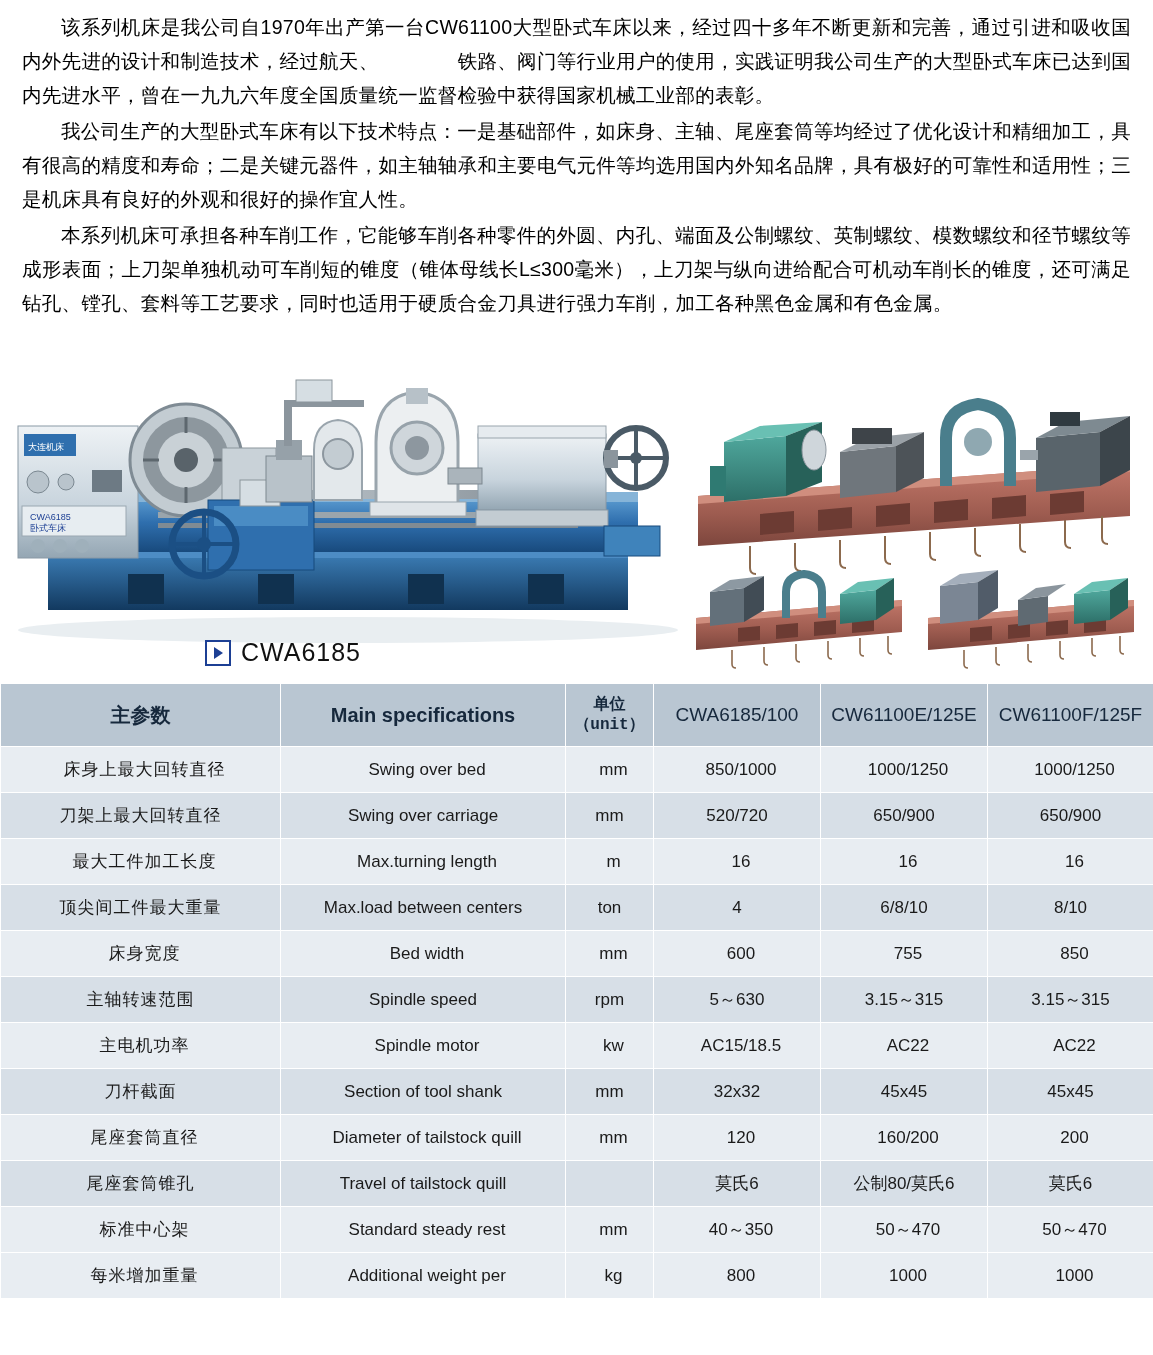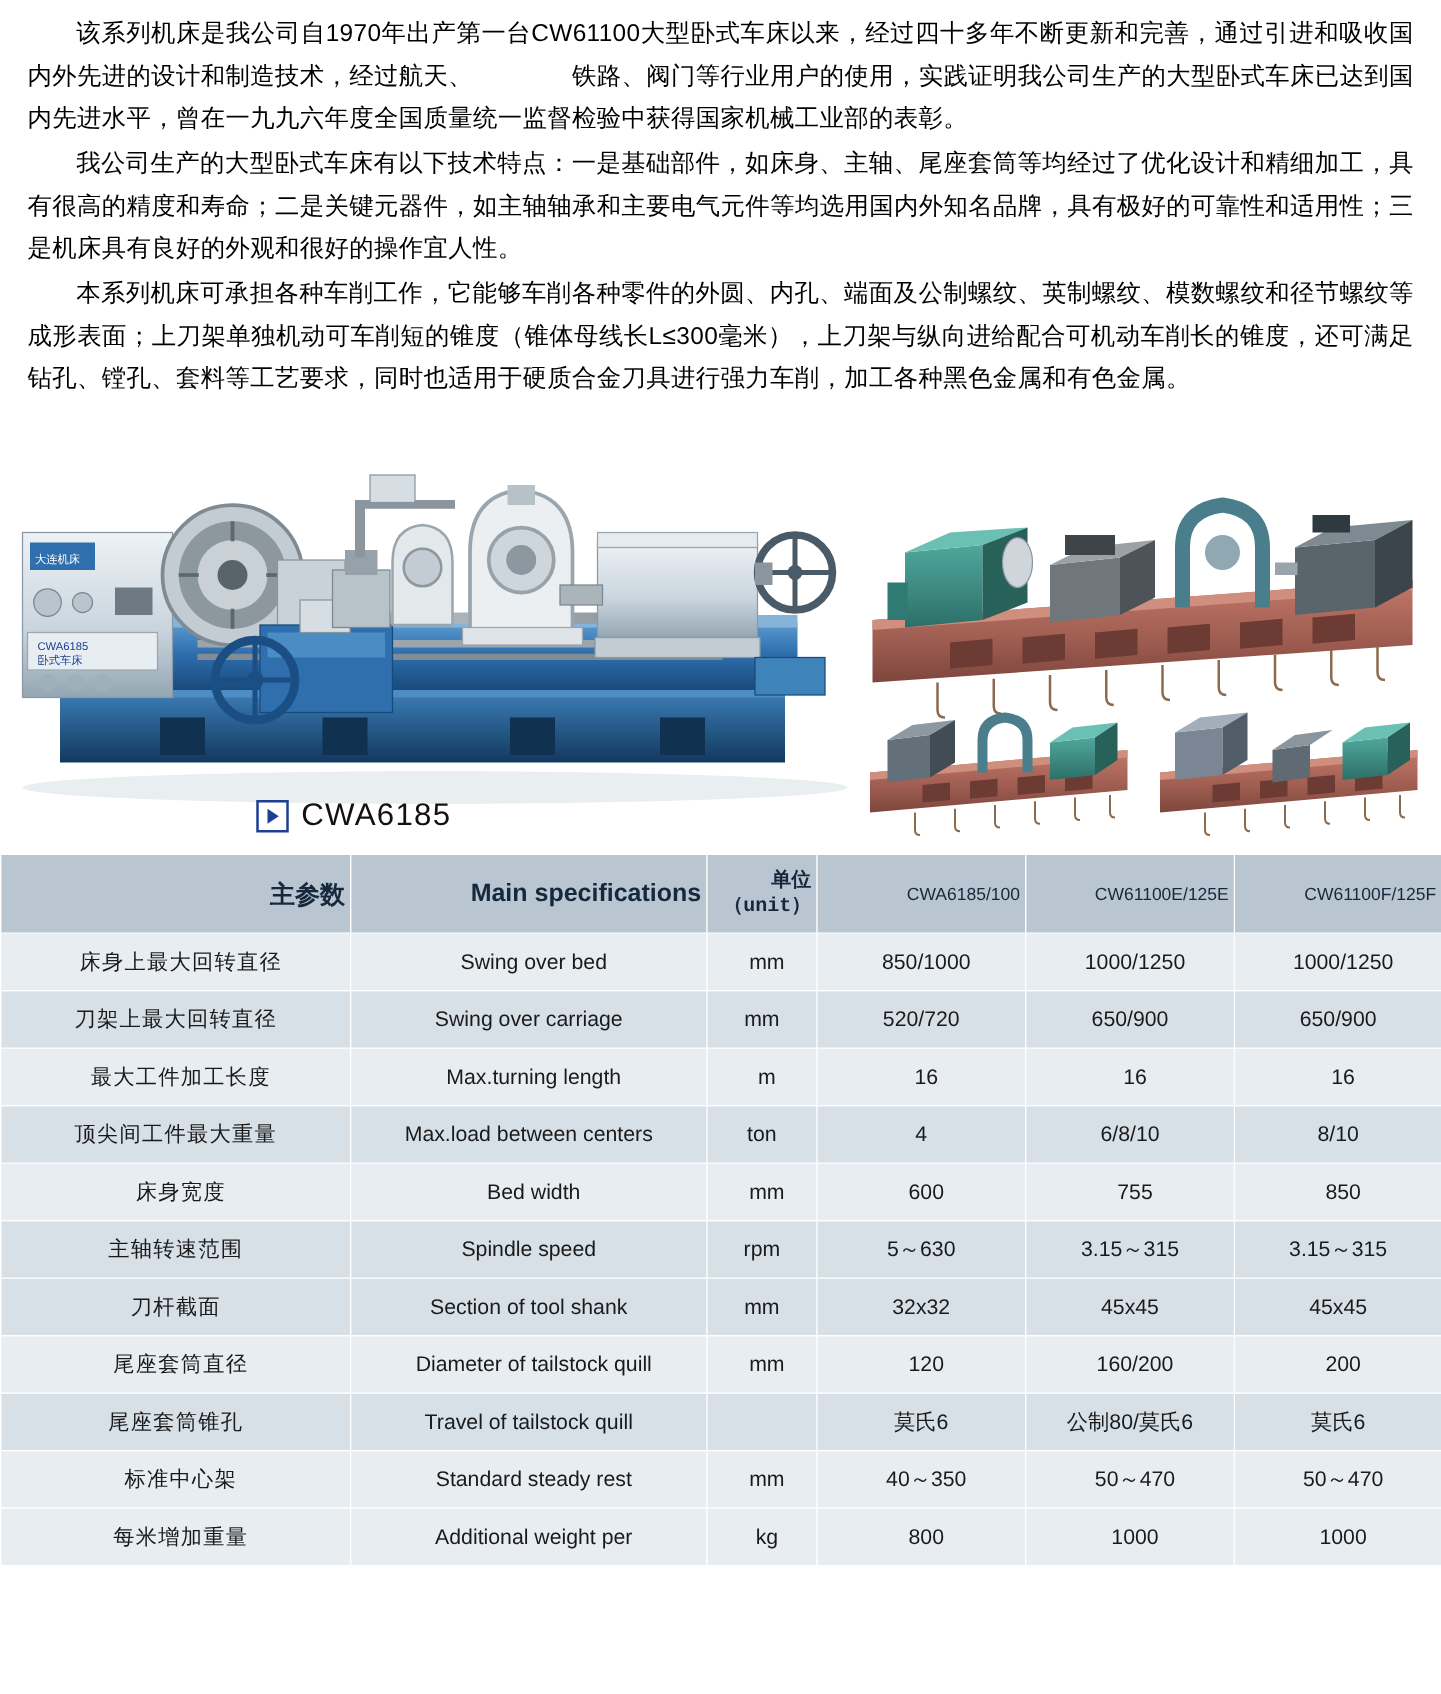--- a/index.html
+++ b/index.html
@@ -113,30 +113,29 @@
     color: #1a1a1a;
     height: 45px;
     padding: 0 4px;
   }
   table.spec thead th {
     background: #b9c6d2;
     font-size: 20px;
     font-weight: bold;
     height: 62px;
     color: #16283c;
-    text-align: right;
   }
   table.spec thead th.unit {
     font-size: 16px;
     line-height: 20px;
     font-weight: bold;
     font-family: Liberation Mono, monospace;
   }
   table.spec thead th.model {
-    font-size: 14px;
+    font-size: 19px;
     font-weight: normal;
   }
   tr.odd td { background: #e8edf2; padding-left: 12px; }
   tr.even td { background: #d7dfe7; }
   td.cn { font-size: 18px; letter-spacing: 1px; }
   td.en { font-size: 18px; }
   td.u  { font-size: 17px; }
   td.v  { font-size: 17px; }
 
   .col1 { width: 280px; }
@@ -466,20 +465,28 @@
         <td class="v">850</td>
       </tr>
       <tr class="even">
         <td class="cn">主轴转速范围</td>
         <td class="en">Spindle speed</td>
         <td class="u">rpm</td>
         <td class="v">5～630</td>
         <td class="v">3.15～315</td>
         <td class="v">3.15～315</td>
       </tr>
+      <tr class="odd">
+        <td class="cn">主电机功率</td>
+        <td class="en">Spindle motor</td>
+        <td class="u">kw</td>
+        <td class="v">AC15/18.5</td>
+        <td class="v">AC22</td>
+        <td class="v">AC22</td>
+      </tr>
       <tr class="even">
         <td class="cn">刀杆截面</td>
         <td class="en">Section of tool shank</td>
         <td class="u">mm</td>
         <td class="v">32x32</td>
         <td class="v">45x45</td>
         <td class="v">45x45</td>
       </tr>
       <tr class="odd">
         <td class="cn">尾座套筒直径</td>

